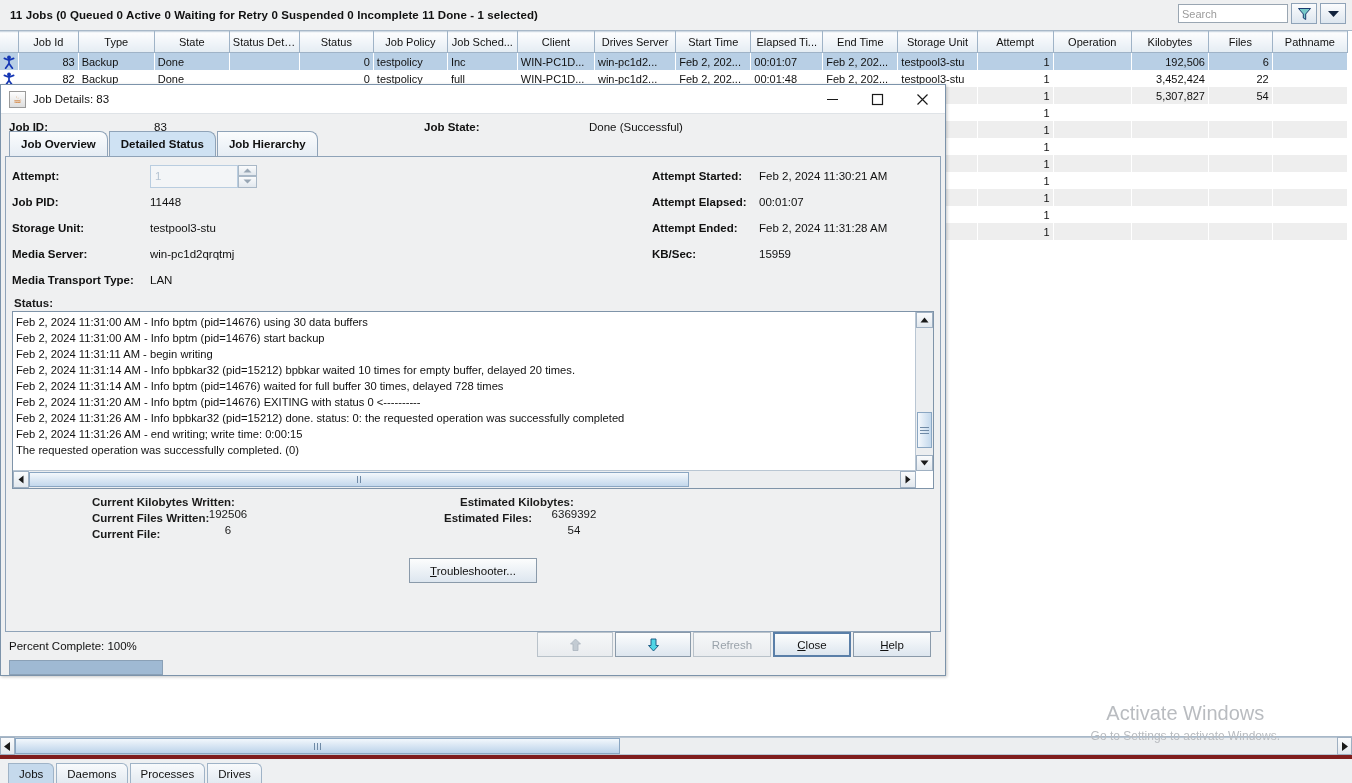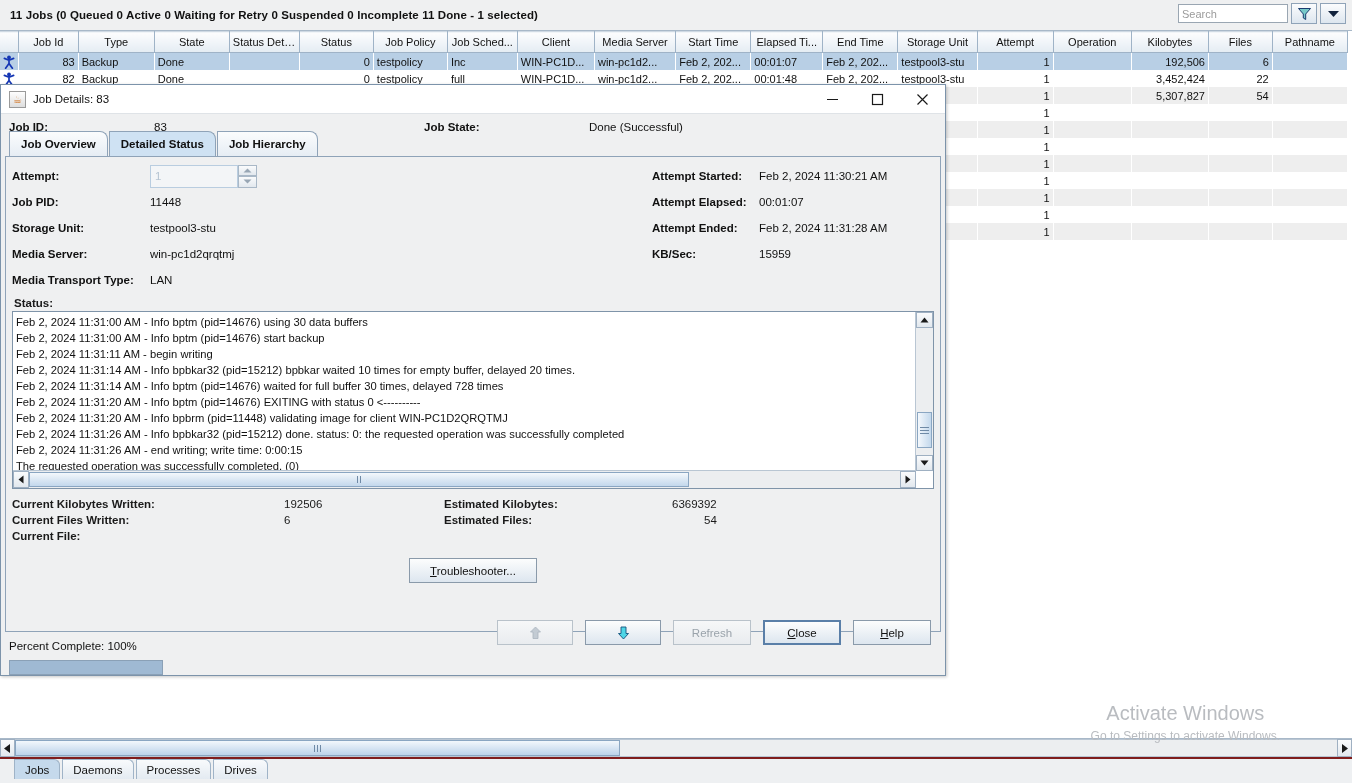--- a/index.html
+++ b/index.html
@@ -57,22 +57,22 @@
     display:flex;align-items:stretch;position:relative;
   }
   .sb-arrow{width:15px;background:linear-gradient(#fafbfc,#e2e8ee);border:1px solid #9fb0c2;
     box-sizing:border-box;display:flex;align-items:center;justify-content:center;}
   .sb-track{flex:1;background:#eceef0;border-top:1px solid #b9c6d3;border-bottom:1px solid #b9c6d3;position:relative;}
   .sb-thumb{position:absolute;top:0;bottom:0;background:linear-gradient(#f2f7fc,#bcd3ea);
     border:1px solid #8aa6c2;box-sizing:border-box;display:flex;align-items:center;justify-content:center;}
   .grip{width:1px;height:7px;background:#6f8aa6;margin:0 1px;}
 
   
-  .bottom-tabs{height:24px;min-height:24px;background:#eef0f2;display:flex;align-items:flex-start;padding-left:14px;
-    border-top:2px solid #7f1d1d;}
+  .bottom-tabs{height:24px;min-height:24px;background:#eef0f2;display:flex;align-items:flex-end;padding-left:8px;
+    border-top:4px solid #7f1d1d;}
   .btab{
     height:20px;box-sizing:border-box;padding:0 10px;margin-right:2px;
     border:1px solid #9fb3c7;border-bottom:none;border-radius:0 6px 0 0;
     background:linear-gradient(#f8fafc,#e3eaf1);
     display:flex;align-items:center;font-size:11.5px;color:#111;cursor:default;
   }
   .btab.active{background:#c5d9ec;font-weight:normal;}
 
   
   .watermark{position:absolute;right:72px;bottom:38px;text-align:center;color:#b9bcc0;pointer-events:none;
@@ -135,37 +135,37 @@
   .hsb{position:absolute;left:0;right:17px;bottom:0;height:17px;background:#eceef0;border-top:1px solid #b9c6d3;}
   .vsb-arrow,.hsb-arrow{background:linear-gradient(#fafbfc,#e2e8ee);border:1px solid #9fb0c2;box-sizing:border-box;
     display:flex;align-items:center;justify-content:center;position:absolute;}
   .vthumb{position:absolute;left:1px;right:1px;background:linear-gradient(90deg,#f4f8fc,#c3d8ec);
     border:1px solid #8aa6c2;box-sizing:border-box;display:flex;flex-direction:column;align-items:center;justify-content:center;}
   .vgrip{height:1px;width:9px;background:#6f8aa6;margin:1px 0;}
   .hthumb{position:absolute;top:1px;bottom:1px;background:linear-gradient(#f4f8fc,#c3d8ec);
     border:1px solid #8aa6c2;box-sizing:border-box;display:flex;align-items:center;justify-content:center;}
 
   .stats{display:flex;font-size:11.5px;margin-top:7px;}
-  .stat-row{display:flex;height:16px;align-items:center;}
+  .stat-row{display:flex;height:16px;align-items:center;flex-direction:column;}
   .stat-row .lbl{font-weight:bold;}
 
   .ts-wrap{display:flex;justify-content:center;margin-top:10px;}
   .btn{
     box-sizing:border-box;border:1px solid #8a9aaa;background:linear-gradient(#fcfdfd,#dde6ef);
     font-size:11.5px;color:#111;display:flex;align-items:center;justify-content:center;cursor:default;
     height:25px;font-family:inherit;
   }
   .btn u{text-decoration:underline;}
   .btn.disabled{color:#9aa3ab;background:linear-gradient(#f6f7f8,#e9ecef);border-color:#b9c2ca;}
   .btn.default{border:2px solid #5a7fa8;}
 
   .dlg-footer{padding:8px 8px 0 8px;}
   .pct-label{font-size:11.5px;color:#111;}
   .progress{width:154px;height:15px;margin-top:8px;border:1px solid #8aa0b6;background:#9fb9d3;box-sizing:border-box;}
-  .footer-btns{display:flex;gap:12px;position:absolute;right:14px;bottom:30px;}
+  .footer-btns{display:flex;gap:2px;position:absolute;right:14px;bottom:18px;}
 </style>
 </head>
 <body>
 
 <div id="app">
 
   <div class="summary-bar">
     <div class="summary-text">11 Jobs (0 Queued 0 Active 0 Waiting for Retry 0 Suspended 0 Incomplete 11 Done - 1 selected)</div>
     <div class="search-wrap">
       <input class="search-input" value="" placeholder="Search" style="">
@@ -209,21 +209,21 @@
         <tr>
           <th></th>
           <th>Job Id</th>
           <th>Type</th>
           <th>State</th>
           <th>Status Details</th>
           <th>Status</th>
           <th>Job Policy</th>
           <th>Job Sched...</th>
           <th>Client</th>
-          <th>Media Server</th>
+          <th>Drives Server</th>
           <th>Start Time</th>
           <th>Elapsed Ti...</th>
           <th>End Time</th>
           <th>Storage Unit</th>
           <th>Attempt</th>
           <th>Operation</th>
           <th>Kilobytes</th>
           <th>Files</th>
           <th>Pathname</th>
         </tr>
@@ -604,21 +604,20 @@
     <div class="status-label">Status:</div>
 
     <div class="status-box">
       <div class="status-text" id="status-text">
           <div>Feb 2, 2024 11:31:00 AM - Info bptm (pid=14676) using 30 data buffers</div>
           <div>Feb 2, 2024 11:31:00 AM - Info bptm (pid=14676) start backup</div>
           <div>Feb 2, 2024 11:31:11 AM - begin writing</div>
           <div>Feb 2, 2024 11:31:14 AM - Info bpbkar32 (pid=15212) bpbkar waited 10 times for empty buffer, delayed 20 times.</div>
           <div>Feb 2, 2024 11:31:14 AM - Info bptm (pid=14676) waited for full buffer 30 times, delayed 728 times</div>
           <div>Feb 2, 2024 11:31:20 AM - Info bptm (pid=14676) EXITING with status 0 &lt;----------</div>
-          <div>Feb 2, 2024 11:31:20 AM - Info bpbrm (pid=11448) validating image for client WIN-PC1D2QRQTMJ</div>
           <div>Feb 2, 2024 11:31:26 AM - Info bpbkar32 (pid=15212) done. status: 0: the requested operation was successfully completed</div>
           <div>Feb 2, 2024 11:31:26 AM - end writing; write time: 0:00:15</div>
           <div>The requested operation was successfully completed.  (0)</div>
         </div>
 
       <div class="vsb">
         <div class="vsb-arrow" style="left:0;right:0;top:0;height:16px">
           <svg width="9" height="6" viewBox="0 0 9 6">
             <polygon points="4.5,0.5 8.5,5.5 0.5,5.5" fill="#1a1a1a"></polygon>
             </svg>

